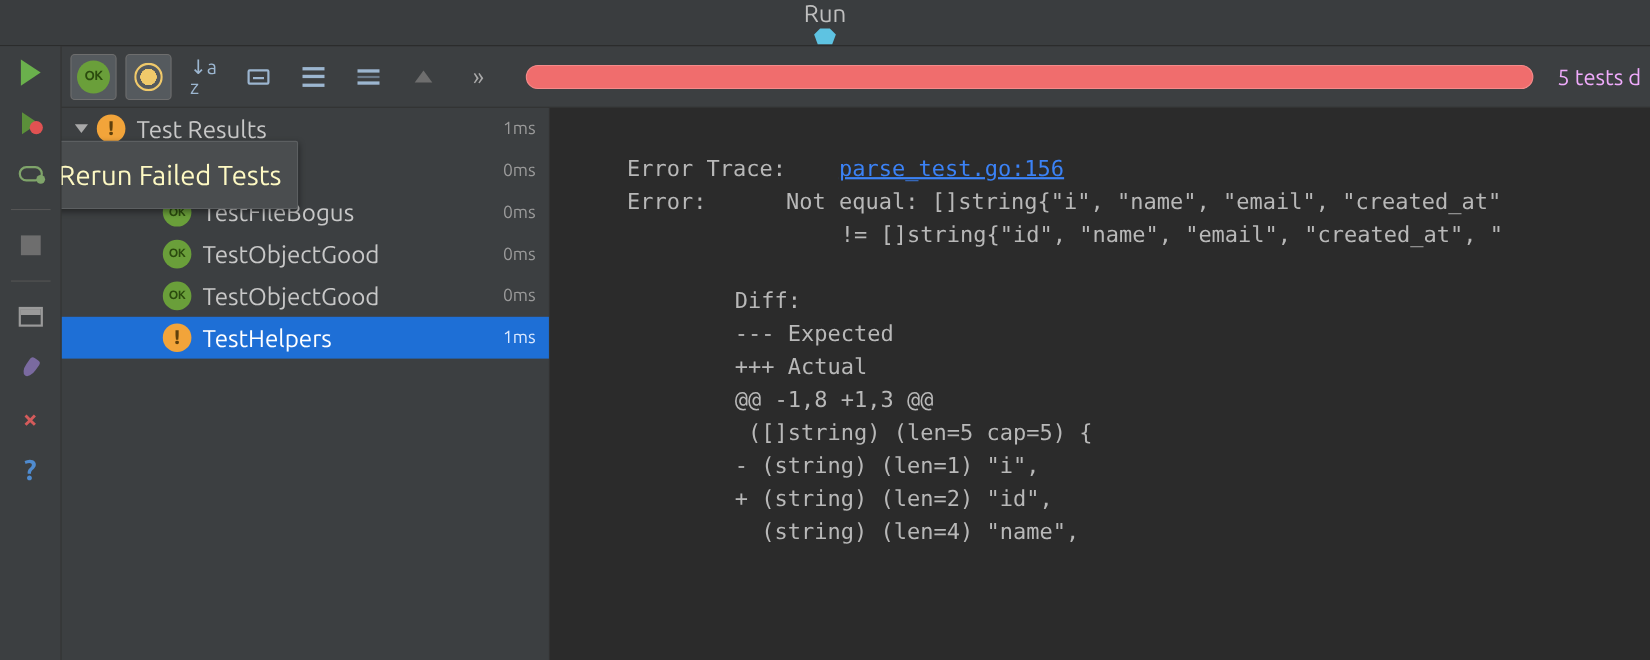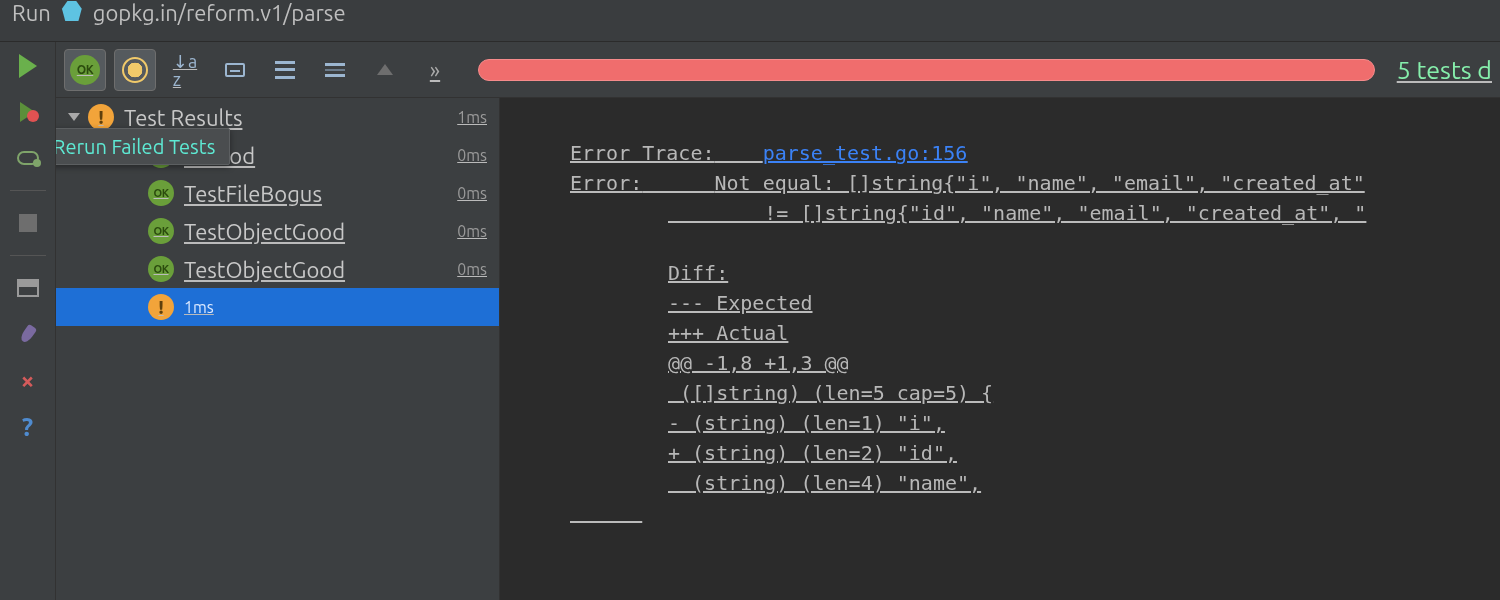--- a/index.html
+++ b/index.html
@@ -7,23 +7,25 @@
   body {
     background: #3c3f41;
     color: #bbbbbb;
     font-family: "Segoe UI", Ubuntu, "DejaVu Sans", sans-serif;
     font-size: 16px;
   }
 
   .title-bar {
     height: 42px;
     display: flex;
+    align-items: center;
     padding: 0 12px;
     background: #3a3d3f;
     border-bottom: 1px solid #2b2b2b;
+    flex-direction: column;
   }
   .title-bar .lbl { font-size: 22px; color: #bfbfbf; }
   .go-gopher {
     width: 22px; height: 22px; margin: 0 10px;
     display: inline-block;
     background: #5ec3e2;
     border-radius: 3px;
     clip-path: polygon(30% 5%, 70% 5%, 95% 40%, 80% 95%, 20% 95%, 5% 40%);
   }
 
@@ -47,21 +49,20 @@
     display: flex; align-items: center; justify-content: center;
     border-radius: 3px;
     cursor: pointer;
   }
   .sep { width: 36px; height: 1px; background: #555; margin: 2px 0; }
 
   .content {
     flex: 1;
     display: flex;
     flex-direction: column;
-    text-decoration: underline;
   }
 
   .toolbar {
     height: 56px;
     display: flex;
     align-items: center;
     padding: 0 8px;
     border-bottom: 1px solid #323232;
     gap: 8px;
   }
@@ -86,21 +87,21 @@
   .ok-badge.small { width: 26px; height: 26px; font-size: 11px; }
 
   .progress {
     flex: 1;
     height: 22px;
     border-radius: 12px;
     background: #f06d6d;
     border: 1px solid #f58b8b;
     margin: 0 14px;
   }
-  .tests-summary { font-size: 25px; color: #86efac; white-space: nowrap; }
+  .tests-summary { font-size: 20px; color: #f0abfc; white-space: nowrap; }
 
   .body {
     flex: 1;
     display: flex;
     overflow: hidden;
   }
 
   .tree {
     width: 444px;
     background: #3c3f41;
@@ -139,23 +140,23 @@
     border-top: 8px solid #a9a9a9;
     margin-right: 8px;
   }
 
   .tooltip {
     position: absolute;
     top: 30px;
     left: -18px;
     background: #4a4d4f;
     border: 1px solid #5c5f61;
-    color: #5eead4;
-    font-size: 20px;
-    padding: 6px 14px;
+    color: #fef9c3;
+    font-size: 25px;
+    padding: 16px 14px;
     border-radius: 2px;
     box-shadow: 0 2px 6px rgba(0,0,0,0.4);
     z-index: 50;
     white-space: nowrap;
   }
 
   .console {
     flex: 1;
     background: #2b2b2b;
     color: #b8b8b8;
@@ -198,21 +199,20 @@
   .icon-pin{width:10px;height:18px;background:#7a6aa0;transform:rotate(35deg);border-radius:3px 3px 50% 50%;}
   .icon-x{color:#d45b5b;font-size:24px;font-weight:bold;}
   .icon-help{color:#4f8bcf;font-size:26px;font-weight:bold;}
 </style>
 </head>
 <body>
 
 <div class="title-bar">
   <span class="lbl">Run</span>
   <span class="go-gopher"></span>
-  <span class="lbl">gopkg.in/reform.v1/parse</span>
 </div>
 
 <div class="main">
   <div class="gutter">
     <div class="gutter-btn">
         <span class="icon-play"></span>
       </div>
     <div class="gutter-btn">
         <span class="icon-play-red"></span>
       </div>
@@ -311,20 +311,21 @@
               <span class="tree-ico">
                 <span class="ok-badge small">OK</span>
               </span>
               <span class="nm">TestObjectGood</span>
               <span class="dur">0ms</span>
             </div>
             <div class="tree-row l1 selected">
               <span class="tree-ico">
                 <span class="warn-ico">!</span>
               </span>
+              <span class="nm">TestHelpers</span>
               <span class="dur">1ms</span>
             </div>
           </div>
       </div>
 
       <div class="console">
 <span>Error Trace:</span>    <a href="#">parse_test.go:156</a>
 <span>Error:</span>      <span>Not equal: []string{"i", "name", "email", "created_at"</span>
 <span class="indent3">        != []string{"id", "name", "email", "created_at", "</span>
 

